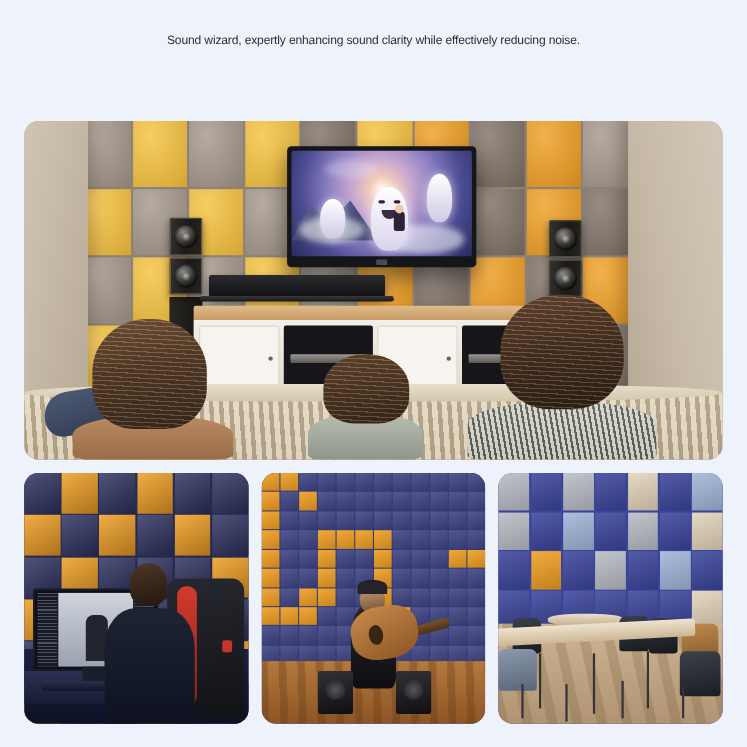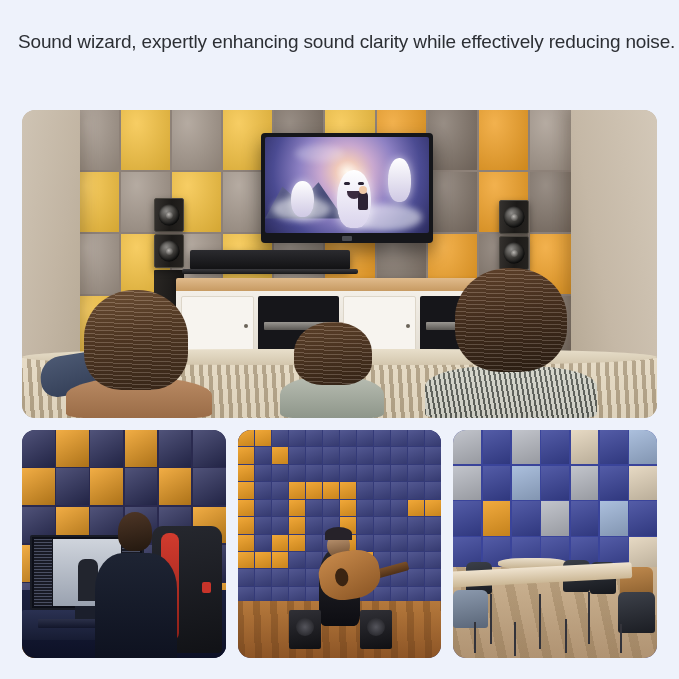--- a/index.html
+++ b/index.html
@@ -11,21 +11,21 @@
   }
   .page { width:679px; height:679px; position:relative; background:#eef2fb; }
 
   
   .header { padding:22px 18px 0; text-align:center; }
   .title {
     font-size:33px; font-weight:700; letter-spacing:-0.7px;
     color:#17181a; line-height:1.16; white-space:nowrap;
   }
   .subtitle {
-    margin-top:9px; font-size:19px; font-weight:400;
+    margin-top:9px; font-size:11px; font-weight:400;
     color:#2c2f34; letter-spacing:-0.15px; white-space:nowrap;
   }
 
   
   .hero {
     position:absolute; left:22px; top:110px;
     width:635px; height:308px;
     border-radius:13px; overflow:hidden;
     background:#c7b9a6;
   }

